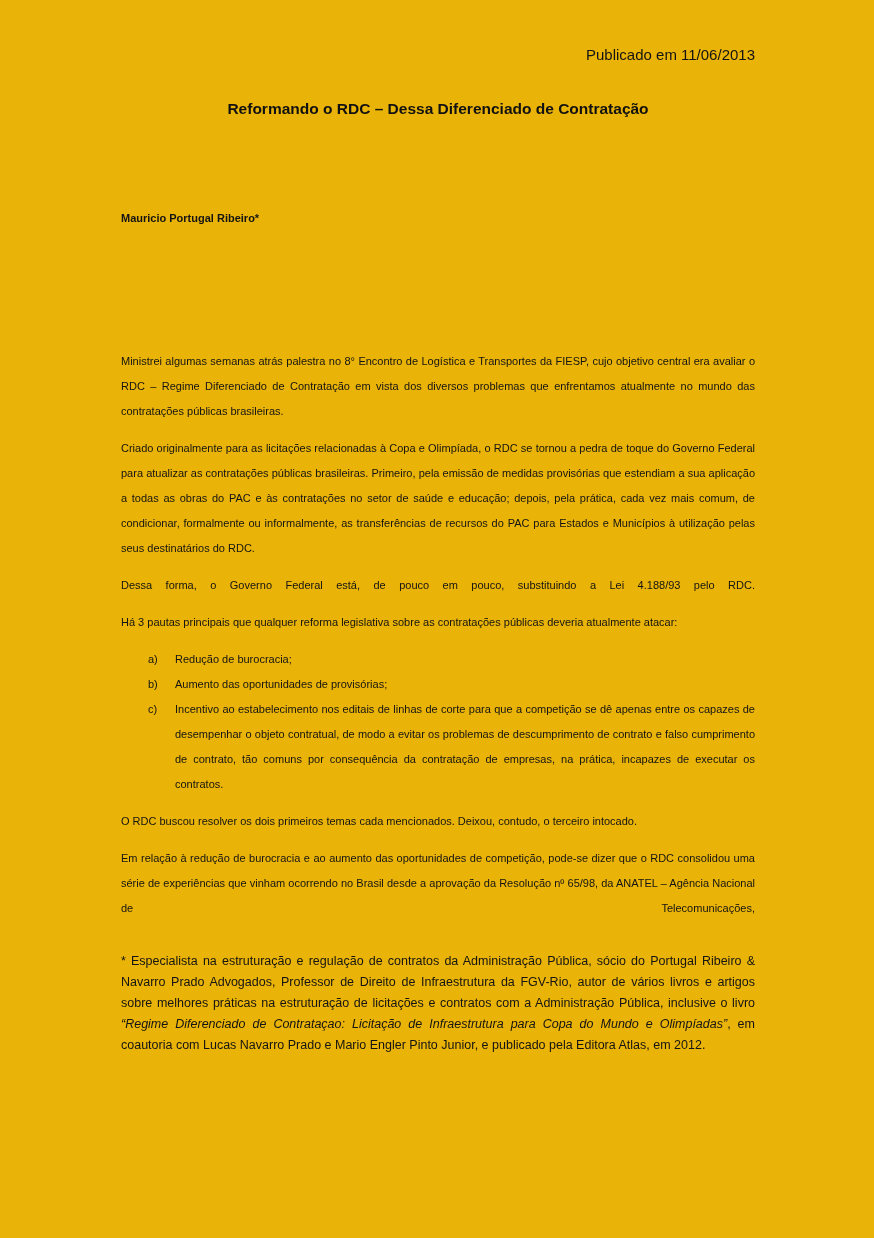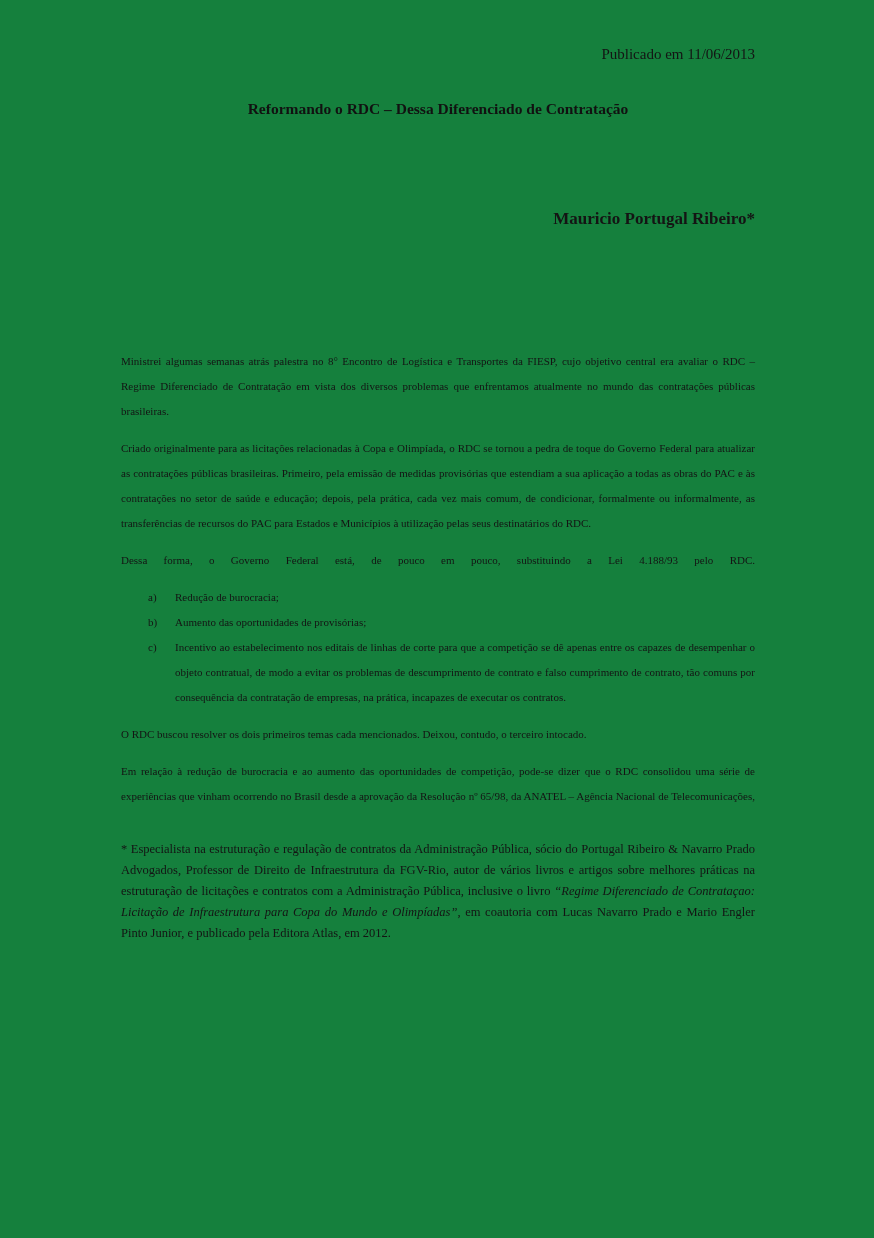--- a/index.html
+++ b/index.html
@@ -1,31 +1,31 @@
 <!DOCTYPE html>
 <html><head>
 <meta charset="utf-8">
 <style>
   html,body { margin:0; padding:0; background:#ffffff; }
   .page {
     position:relative;
     width:874px; height:1238px;
-    background:#15803d;
+    background:#eab308;
     box-sizing:border-box;
     padding:42px 119px 0 121px;
-    font-family:Liberation Serif, serif;
+    font-family:Liberation Sans, sans-serif;
     color:#141414;
     overflow:hidden;
   }
   .published { text-align:right; font-size:15px; line-height:25px; }
   .title {
     font-size:15.5px; font-weight:700; text-align:center;
     margin:29px 0 0 0; line-height:25px; color:#111;
   }
-  .author { text-align:right; font-weight:700; font-size:17px; line-height:25px; margin-top:85px; }
+  .author { font-weight:700; font-size:11px; line-height:25px; margin-top:85px; }
   .body { margin-top:118px; font-size:11px; line-height:25px; }
   .body p { margin:0 0 12px 0; text-align:justify; }
   .justify-last { text-align-last:justify; }
   .list { margin:0 0 12px 0; padding-left:27px; }
   .li { display:flex; }
   .marker { width:27px; flex-shrink:0; }
   .li-text { flex:1; display:block; text-align:justify; }
   .footnote {
     margin-top:30px;
     font-size:12.5px; line-height:21px;
@@ -45,20 +45,21 @@
   <div class="author">Mauricio Portugal Ribeiro*</div>
 
   <div class="body">
 
     <p>Ministrei algumas semanas atrás palestra no 8° Encontro de Logística e Transportes da FIESP, cujo objetivo central era avaliar o RDC – Regime Diferenciado de Contratação em vista dos diversos problemas que enfrentamos atualmente no mundo das contratações públicas brasileiras.</p>
 
     <p>Criado originalmente para as licitações relacionadas à Copa e Olimpíada, o RDC se tornou a pedra de toque do Governo Federal para atualizar as contratações públicas brasileiras. Primeiro, pela emissão de medidas provisórias que estendiam a sua aplicação a todas as obras do PAC e às contratações no setor de saúde e educação; depois, pela prática, cada vez mais comum, de condicionar, formalmente ou informalmente, as transferências de recursos do PAC para Estados e Municípios à utilização pelas seus destinatários do RDC.</p>
 
     <p class="justify-last">Dessa forma, o Governo Federal está, de pouco em pouco, substituindo a Lei 4.188/93 pelo RDC.</p>
 
+    <p>Há 3 pautas principais que qualquer reforma legislativa sobre as contratações públicas deveria atualmente atacar:</p>
 
     <div class="list">
       <div class="li">
         <span class="marker">a)</span>
         <span class="li-text">Redução de burocracia;</span>
       </div>
       <div class="li">
         <span class="marker">b)</span>
         <span class="li-text">Aumento das oportunidades de provisórias;</span>
       </div>

